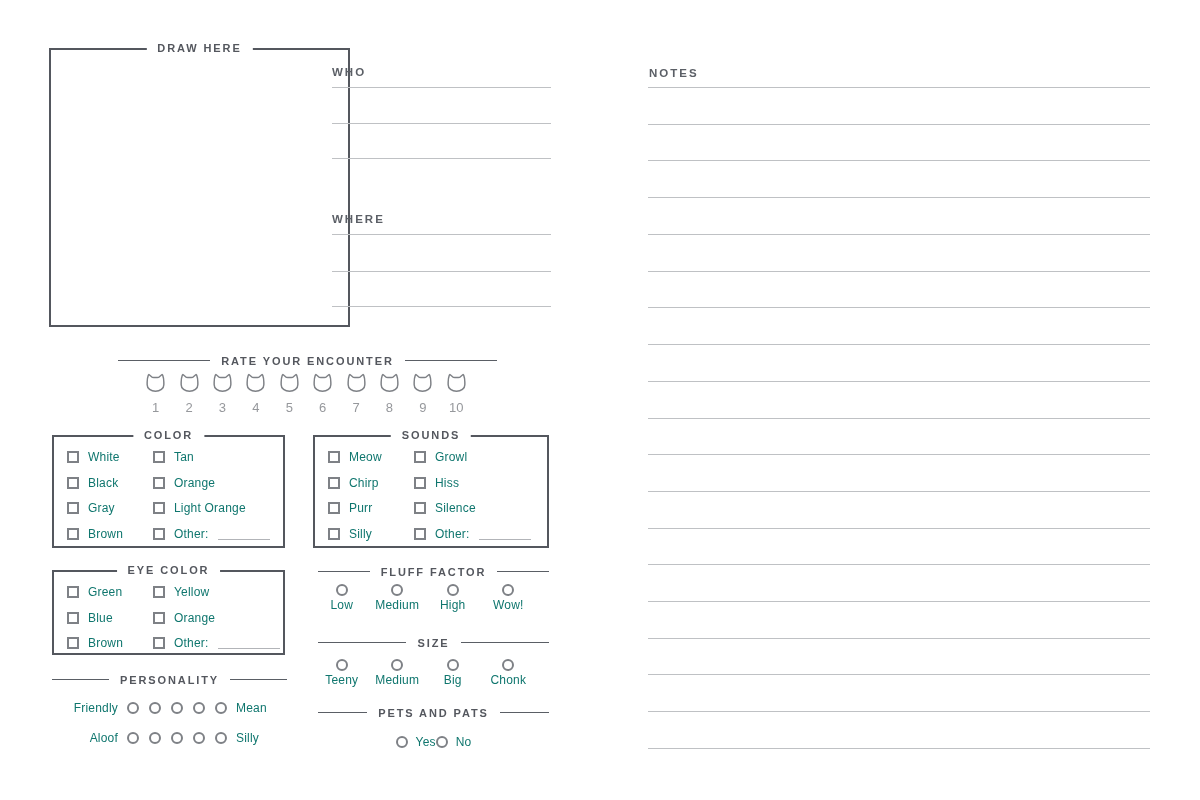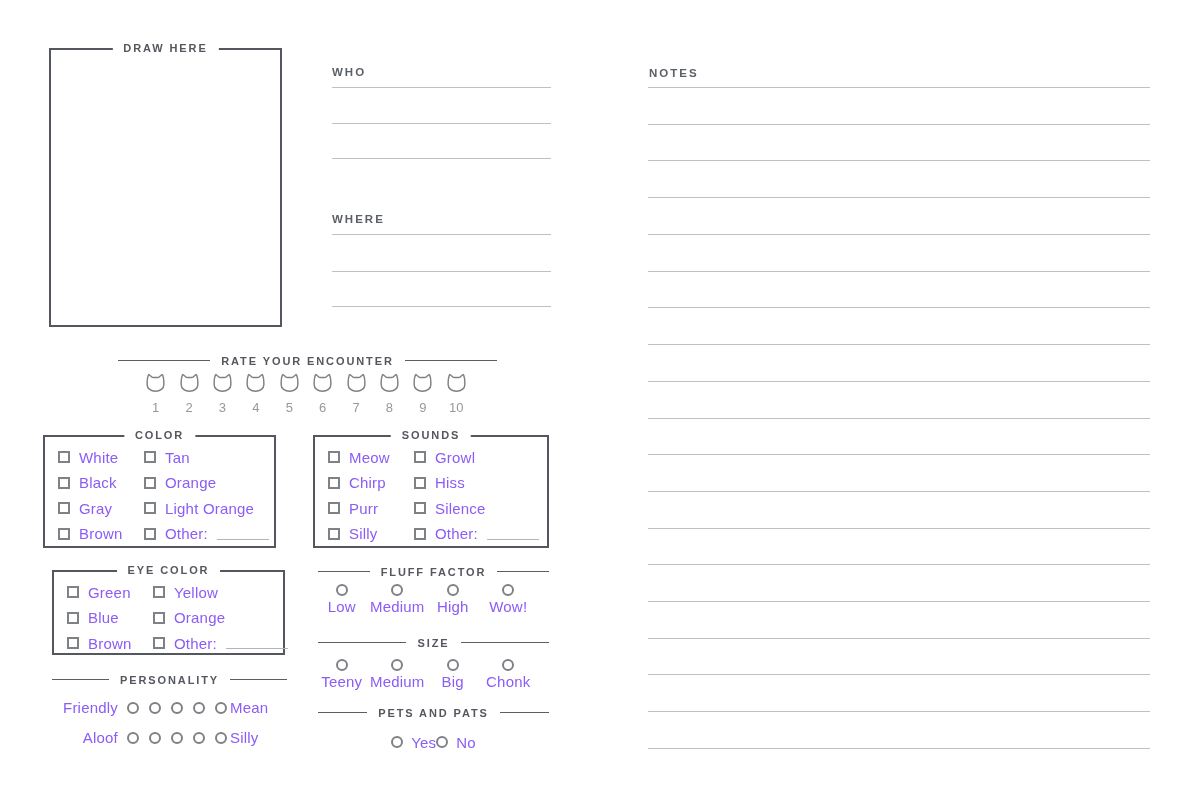--- a/index.html
+++ b/index.html
@@ -1,21 +1,21 @@
 <!DOCTYPE html>
 <html><head>
 <meta charset="utf-8">
 <style>
   html,body{margin:0;padding:0;background:#ffffff;}
   .page{position:relative;width:1200px;height:800px;background:#ffffff;overflow:hidden;
         font-family:"Liberation Sans","DejaVu Sans",sans-serif;}
 
   
   .hdr-text{font-size:11px;font-weight:700;letter-spacing:1.9px;color:#54575e;white-space:nowrap;}
-  .opt-text{font-size:15px;color:#8b5cf6;letter-spacing:.2px;white-space:nowrap;}
+  .opt-text{font-size:12px;color:#0f766e;letter-spacing:.2px;white-space:nowrap;}
 
   
   .field-label{position:absolute;font-size:11.5px;font-weight:700;letter-spacing:2px;color:#5b5f66;}
 
   
   .wline{position:absolute;height:1px;background:#bfc1c4;}
 
   
   .sec-header{position:absolute;display:flex;align-items:center;gap:11px;height:13px;}
   .sec-header .rule{flex:1;height:1.5px;background:#5a5e65;}
@@ -35,36 +35,36 @@
   .radio{width:12px;height:12px;border:2px solid #7e8186;border-radius:50%;box-sizing:border-box;flex:none;background:#fff;}
 
   
   .opt-row{position:absolute;display:flex;}
   .opt-cell{width:55.5px;display:flex;flex-direction:column;align-items:center;gap:2px;}
 
   
   .pers-row{position:absolute;left:52px;width:240px;display:flex;align-items:center;height:15px;}
   .pers-left{width:66px;text-align:right;margin-right:9px;}
   .dots{display:flex;gap:10px;align-items:center;}
-  .pers-right{margin-left:3px;}
+  .pers-right{margin-left:9px;}
 
   
   .pets-row{position:absolute;left:318px;top:735px;width:231px;display:flex;justify-content:center;}
   .pets-item{display:flex;align-items:center;gap:8px;height:14px;}
 
   
   .cats-row{position:absolute;left:139px;top:373px;width:334px;display:flex;}
   .cat-cell{width:33.4px;display:flex;justify-content:center;}
   .cat-cell svg{width:23px;height:20px;display:block;}
   .nums-row{position:absolute;left:139px;top:400px;width:334px;display:flex;}
   .num-cell{width:33.4px;text-align:center;font-size:13px;color:#96989c;}
 
   
-  .draw-box{left:49px;top:48px;width:233px;height:279px;}
-  .color-box{left:43px;top:435px;width:233px;height:113px;}
+  .draw-box{left:49px;top:48px;width:301px;height:279px;}
+  .color-box{left:52px;top:435px;width:233px;height:113px;}
   .sounds-box{left:313px;top:435px;width:236px;height:113px;}
   .eye-box{left:52px;top:570px;width:233px;height:85px;}
 </style>
 </head>
 <body>
 
 <svg width="0" height="0" style="position:absolute">
   <defs>
     <g id="cat-head">
       <path d="M4.5 14 C4.5 9.8 5.1 6.2 6.3 3 C6.5 2.4 7.1 2.2 7.6 2.6 L12 6.3

